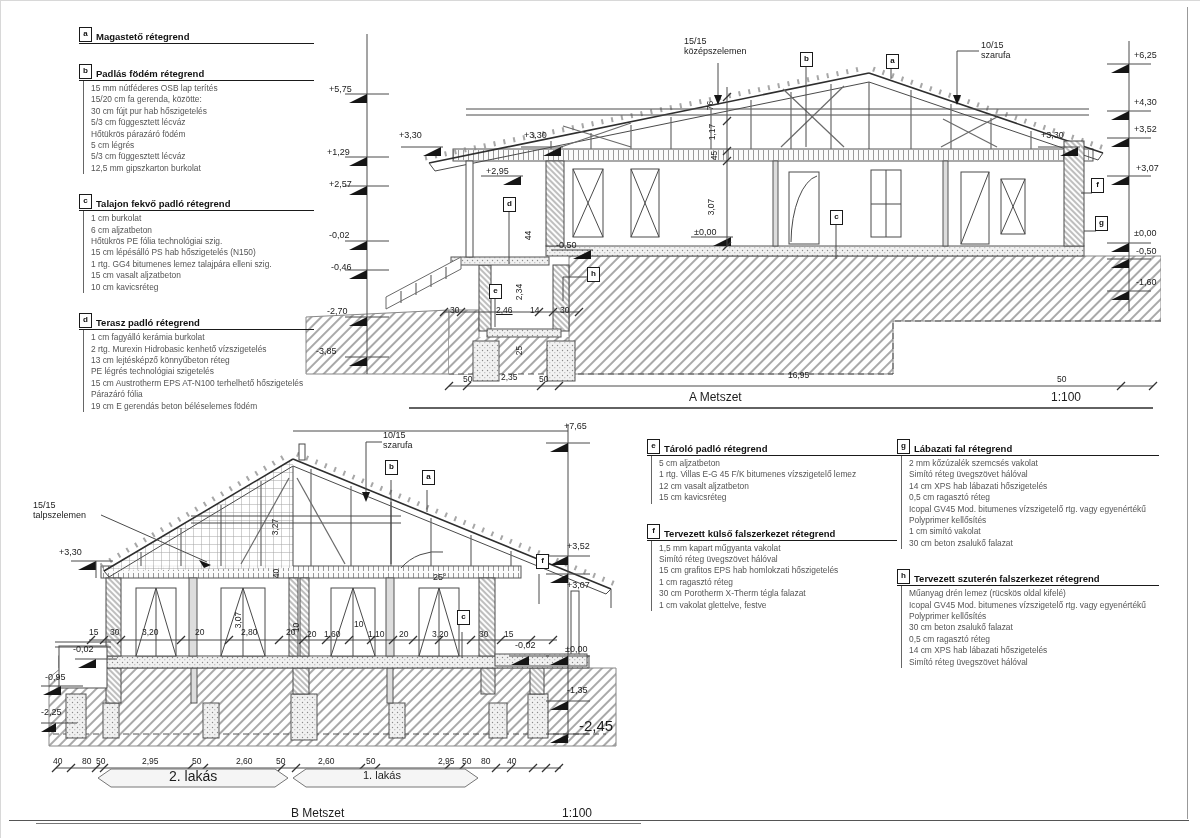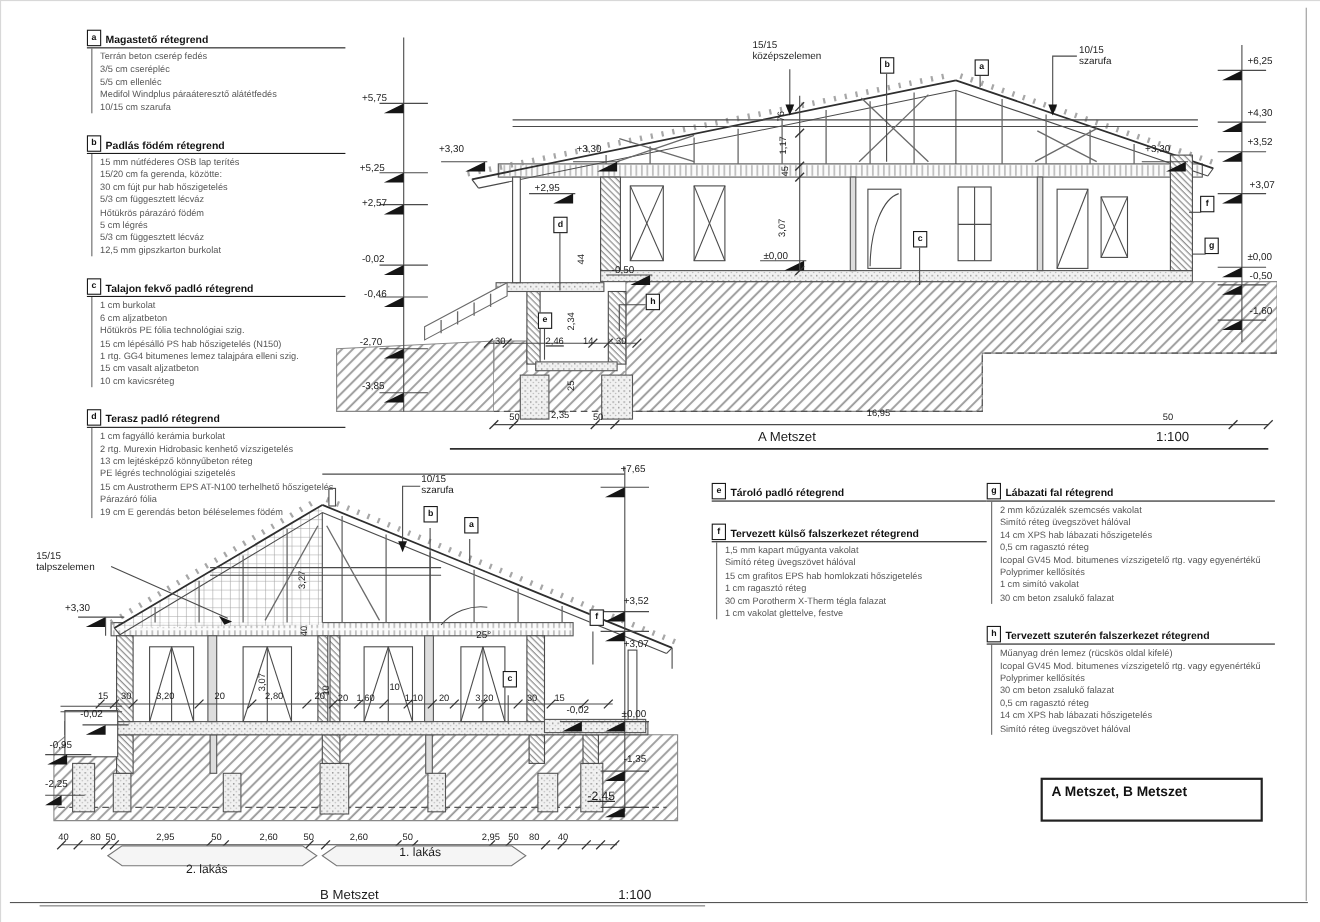--- a/index.html
+++ b/index.html
@@ -389,27 +389,20 @@
     <polygon points="252,362 265,353 424,353 437,362 424,371 265,371" fill="#f5f5f5" stroke="#777"></polygon>
   </svg>
 
   <div class="leg-col" style="left:78px;top:26px;width:235px">
 
       <div class="leg">
         <div class="leg-head">
           <span class="leg-letter">a</span>
           <span class="leg-title">Magastető rétegrend</span>
         </div>
-        <div class="leg-lines">
-          <div class="lg-line">Terrán beton cserép fedés</div>
-          <div class="lg-line">3/5 cm cserépléc</div>
-          <div class="lg-line">5/5 cm ellenléc</div>
-          <div class="lg-line">Medifol Windplus páraáteresztő alátétfedés</div>
-          <div class="lg-line">10/15 cm szarufa</div>
-        </div>
       </div>
 
       <div class="leg">
         <div class="leg-head">
           <span class="leg-letter">b</span>
           <span class="leg-title">Padlás födém rétegrend</span>
         </div>
         <div class="leg-lines">
           <div class="lg-line">15 mm nútféderes OSB lap terítés</div>
           <div class="lg-line">15/20 cm fa gerenda, közötte:</div>
@@ -455,20 +448,26 @@
       </div>
     </div>
 
   <div class="leg-col" style="left:646px;top:438px;width:250px">
 
       <div class="leg">
         <div class="leg-head">
           <span class="leg-letter">e</span>
           <span class="leg-title">Tároló padló rétegrend</span>
         </div>
+        <div class="leg-lines">
+          <div class="lg-line">5 cm aljzatbeton</div>
+          <div class="lg-line">1 rtg. Villas E-G 45 F/K bitumenes vízszigetelő lemez</div>
+          <div class="lg-line">12 cm vasalt aljzatbeton</div>
+          <div class="lg-line">15 cm kavicsréteg</div>
+        </div>
       </div>
 
       <div class="leg">
         <div class="leg-head">
           <span class="leg-letter">f</span>
           <span class="leg-title">Tervezett külső falszerkezet rétegrend</span>
         </div>
         <div class="leg-lines">
           <div class="lg-line">1,5 mm kapart műgyanta vakolat</div>
           <div class="lg-line">Simító réteg üvegszövet hálóval</div>
@@ -515,26 +514,26 @@
         </div>
       </div>
     </div>
 
   <div class="anno-layer">
     <span class="anno" style="left:688px;top:390px;font-size:12px">A Metszet</span>
     <span class="anno" style="left:1050px;top:390px;font-size:12px">1:100</span>
     <span class="anno" style="left:290px;top:806px;font-size:12px">B Metszet</span>
     <span class="anno" style="left:561px;top:806px;font-size:12px">1:100</span>
   <span class="anno" style="left: 328px; top: 84px; font-size: 9px;">+5,75</span>
-      <span class="anno" style="left: 326px; top: 147px; font-size: 9px;">+5,25</span>
+      <span class="anno" style="left: 326px; top: 147px; font-size: 9px;">+1,29</span>
       <span class="anno" style="left: 328px; top: 179px; font-size: 9px;">+2,57</span>
       <span class="anno" style="left: 328px; top: 230px; font-size: 9px;">-0,02</span>
       <span class="anno" style="left: 330px; top: 262px; font-size: 9px;">-0,46</span>
       <span class="anno" style="left: 326px; top: 306px; font-size: 9px;">-2,70</span>
-      <span class="anno" style="left: 328px; top: 346px; font-size: 9px;">-3,85</span>
+      <span class="anno" style="left: 315px; top: 346px; font-size: 9px;">-3,85</span>
       <span class="anno" style="left: 1133px; top: 50px; font-size: 9px;">+6,25</span>
       <span class="anno" style="left: 1133px; top: 97px; font-size: 9px;">+4,30</span>
       <span class="anno" style="left: 1133px; top: 124px; font-size: 9px;">+3,52</span>
       <span class="anno" style="left: 1135px; top: 163px; font-size: 9px;">+3,07</span>
       <span class="anno" style="left: 1133px; top: 228px; font-size: 9px;">±0,00</span>
       <span class="anno" style="left: 1135px; top: 246px; font-size: 9px;">-0,50</span>
       <span class="anno" style="left: 1135px; top: 277px; font-size: 9px;">-1,60</span>
       <span class="anno" style="left: 683px; top: 36px; font-size: 9px;">15/15
 középszelemen</span>
       <span class="anno" style="left: 980px; top: 40px; font-size: 9px;">10/15
@@ -567,21 +566,21 @@
       <span class="anno lbox" style="left: 885px; top: 53px;">a</span>
       <span class="anno lbox" style="left: 829px; top: 209px;">c</span>
       <span class="anno lbox" style="left: 1090px; top: 177px;">f</span>
       <span class="anno lbox" style="left: 1094px; top: 215px;">g</span>
       <span class="anno lbox" style="left: 586px; top: 266px;">h</span>
       <span class="anno" style="left: 563px; top: 421px; font-size: 9px;">+7,65</span>
       <span class="anno" style="left: 566px; top: 541px; font-size: 9px;">+3,52</span>
       <span class="anno" style="left: 566px; top: 580px; font-size: 9px;">+3,07</span>
       <span class="anno" style="left: 564px; top: 644px; font-size: 9px;">±0,00</span>
       <span class="anno" style="left: 566px; top: 685px; font-size: 9px;">-1,35</span>
-      <span class="anno" style="left: 533px; top: 717px; font-size: 11px; text-decoration: underline;">-2,45</span>
+      <span class="anno" style="left: 578px; top: 717px; font-size: 15px;">-2,45</span>
       <span class="anno" style="left: 58px; top: 547px; font-size: 9px;">+3,30</span>
       <span class="anno" style="left: 72px; top: 644px; font-size: 9px;">-0,02</span>
       <span class="anno" style="left: 44px; top: 672px; font-size: 9px;">-0,95</span>
       <span class="anno" style="left: 40px; top: 707px; font-size: 9px;">-2,25</span>
       <span class="anno" style="left: 514px; top: 640px; font-size: 9px;">-0,02</span>
       <span class="anno" style="left: 382px; top: 430px; font-size: 9px;">10/15
 szarufa</span>
       <span class="anno" style="left: 32px; top: 500px; font-size: 9px;">15/15
 talpszelemen</span>
       <span class="anno" style="left: 432px; top: 572px; font-size: 9px;">25°</span>
@@ -609,28 +608,25 @@
       <span class="anno" style="left: 141px; top: 756px;">2,95</span>
       <span class="anno" style="left: 191px; top: 756px;">50</span>
       <span class="anno" style="left: 235px; top: 756px;">2,60</span>
       <span class="anno" style="left: 275px; top: 756px;">50</span>
       <span class="anno" style="left: 317px; top: 756px;">2,60</span>
       <span class="anno" style="left: 365px; top: 756px;">50</span>
       <span class="anno" style="left: 437px; top: 756px;">2,95</span>
       <span class="anno" style="left: 461px; top: 756px;">50</span>
       <span class="anno" style="left: 480px; top: 756px;">80</span>
       <span class="anno" style="left: 506px; top: 756px;">40</span>
-      <span class="anno" style="left: 168px; top: 768px; font-size: 11px; margin-top: 16px;">2. lakás</span>
+      <span class="anno" style="left: 168px; top: 768px; font-size: 14px;">2. lakás</span>
       <span class="anno" style="left: 362px; top: 768px; font-size: 11px;">1. lakás</span>
       <span class="anno lbox" style="left: 384px; top: 459px;">b</span>
       <span class="anno lbox" style="left: 421px; top: 469px;">a</span>
       <span class="anno lbox" style="left: 535px; top: 553px;">f</span>
       <span class="anno lbox" style="left: 456px; top: 609px;">c</span>
     </div>
 
-  <div class="titlebox">
-    <span>A Metszet, B Metszet</span>
-  </div>
   <div class="bline"></div>
   <div class="bline2"></div>
   <div class="rframe"></div>
 
 </div>
 
 </body></html>

